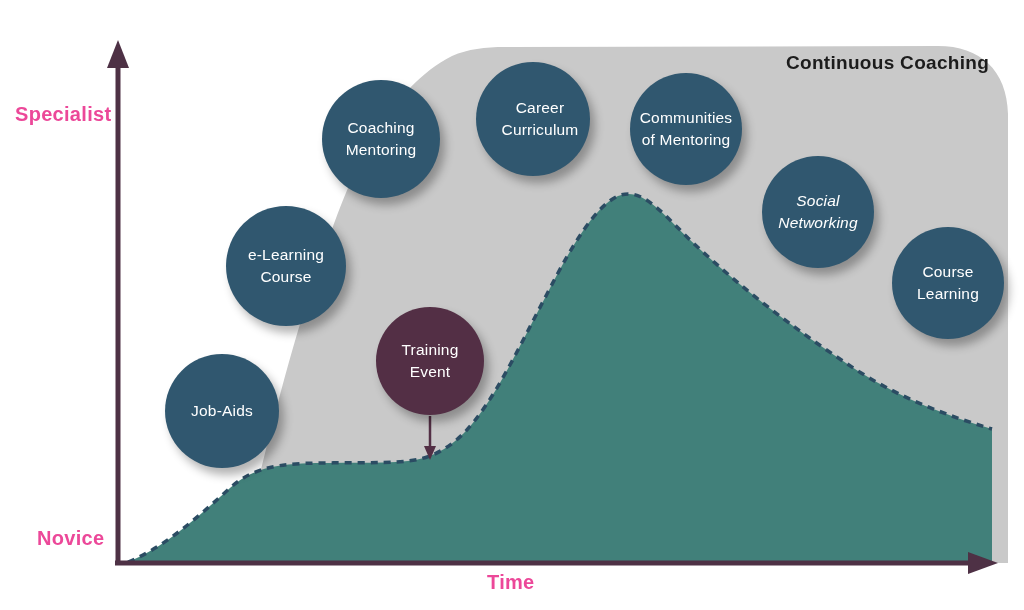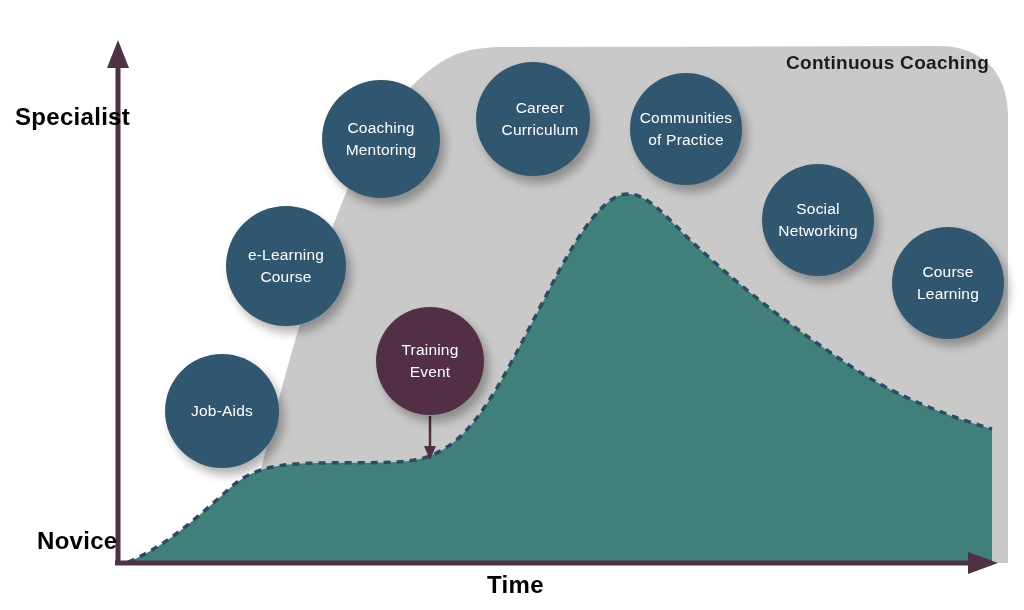--- a/index.html
+++ b/index.html
@@ -6,23 +6,23 @@
   .stage{
     position:relative;
     width:1024px;height:610px;
     background:#ffffff;
     font-family:"Liberation Sans", sans-serif;
     overflow:hidden;
   }
   .stage svg{position:absolute;left:0;top:0;}
   .axis-label{
     position:absolute;
-    color:#000000;
+    color:#ec4899;
     font-weight:700;
-    font-size:24px;
+    font-size:20px;
     letter-spacing:.3px;
     white-space:nowrap;
   }
   .cl-title{
     position:absolute;
     color:#1c1c1c;
     font-weight:600;
     font-size:19px;
     letter-spacing:.3px;
     white-space:nowrap;
@@ -109,24 +109,24 @@
 
   <div class="node" style="left:322px;top:80px;width:118px;height:118px;">
     <span>Coaching Mentoring</span>
   </div>
 
   <div class="node" style="left:476px;top:62px;width:114px;height:114px;justify-content:flex-end;">
     <span>Career Curriculum</span>
   </div>
 
   <div class="node" style="left:630px;top:73px;width:112px;height:112px;">
-    <span>Communities of Practice</span>
+    <span>Communities of Mentoring</span>
   </div>
 
-  <div class="node" style="left:762px;top:164px;width:112px;height:112px;">
+  <div class="node" style="left:762px;top:156px;width:112px;height:112px;font-style:italic;">
     <span>Social Networking</span>
   </div>
 
   <div class="node" style="left:892px;top:227px;width:112px;height:112px;">
     <span>Course Learning</span>
   </div>
 
   <div class="node highlight" style="left:376px;top:307px;width:108px;height:108px;">
     <span>Training Event</span>
   </div>

